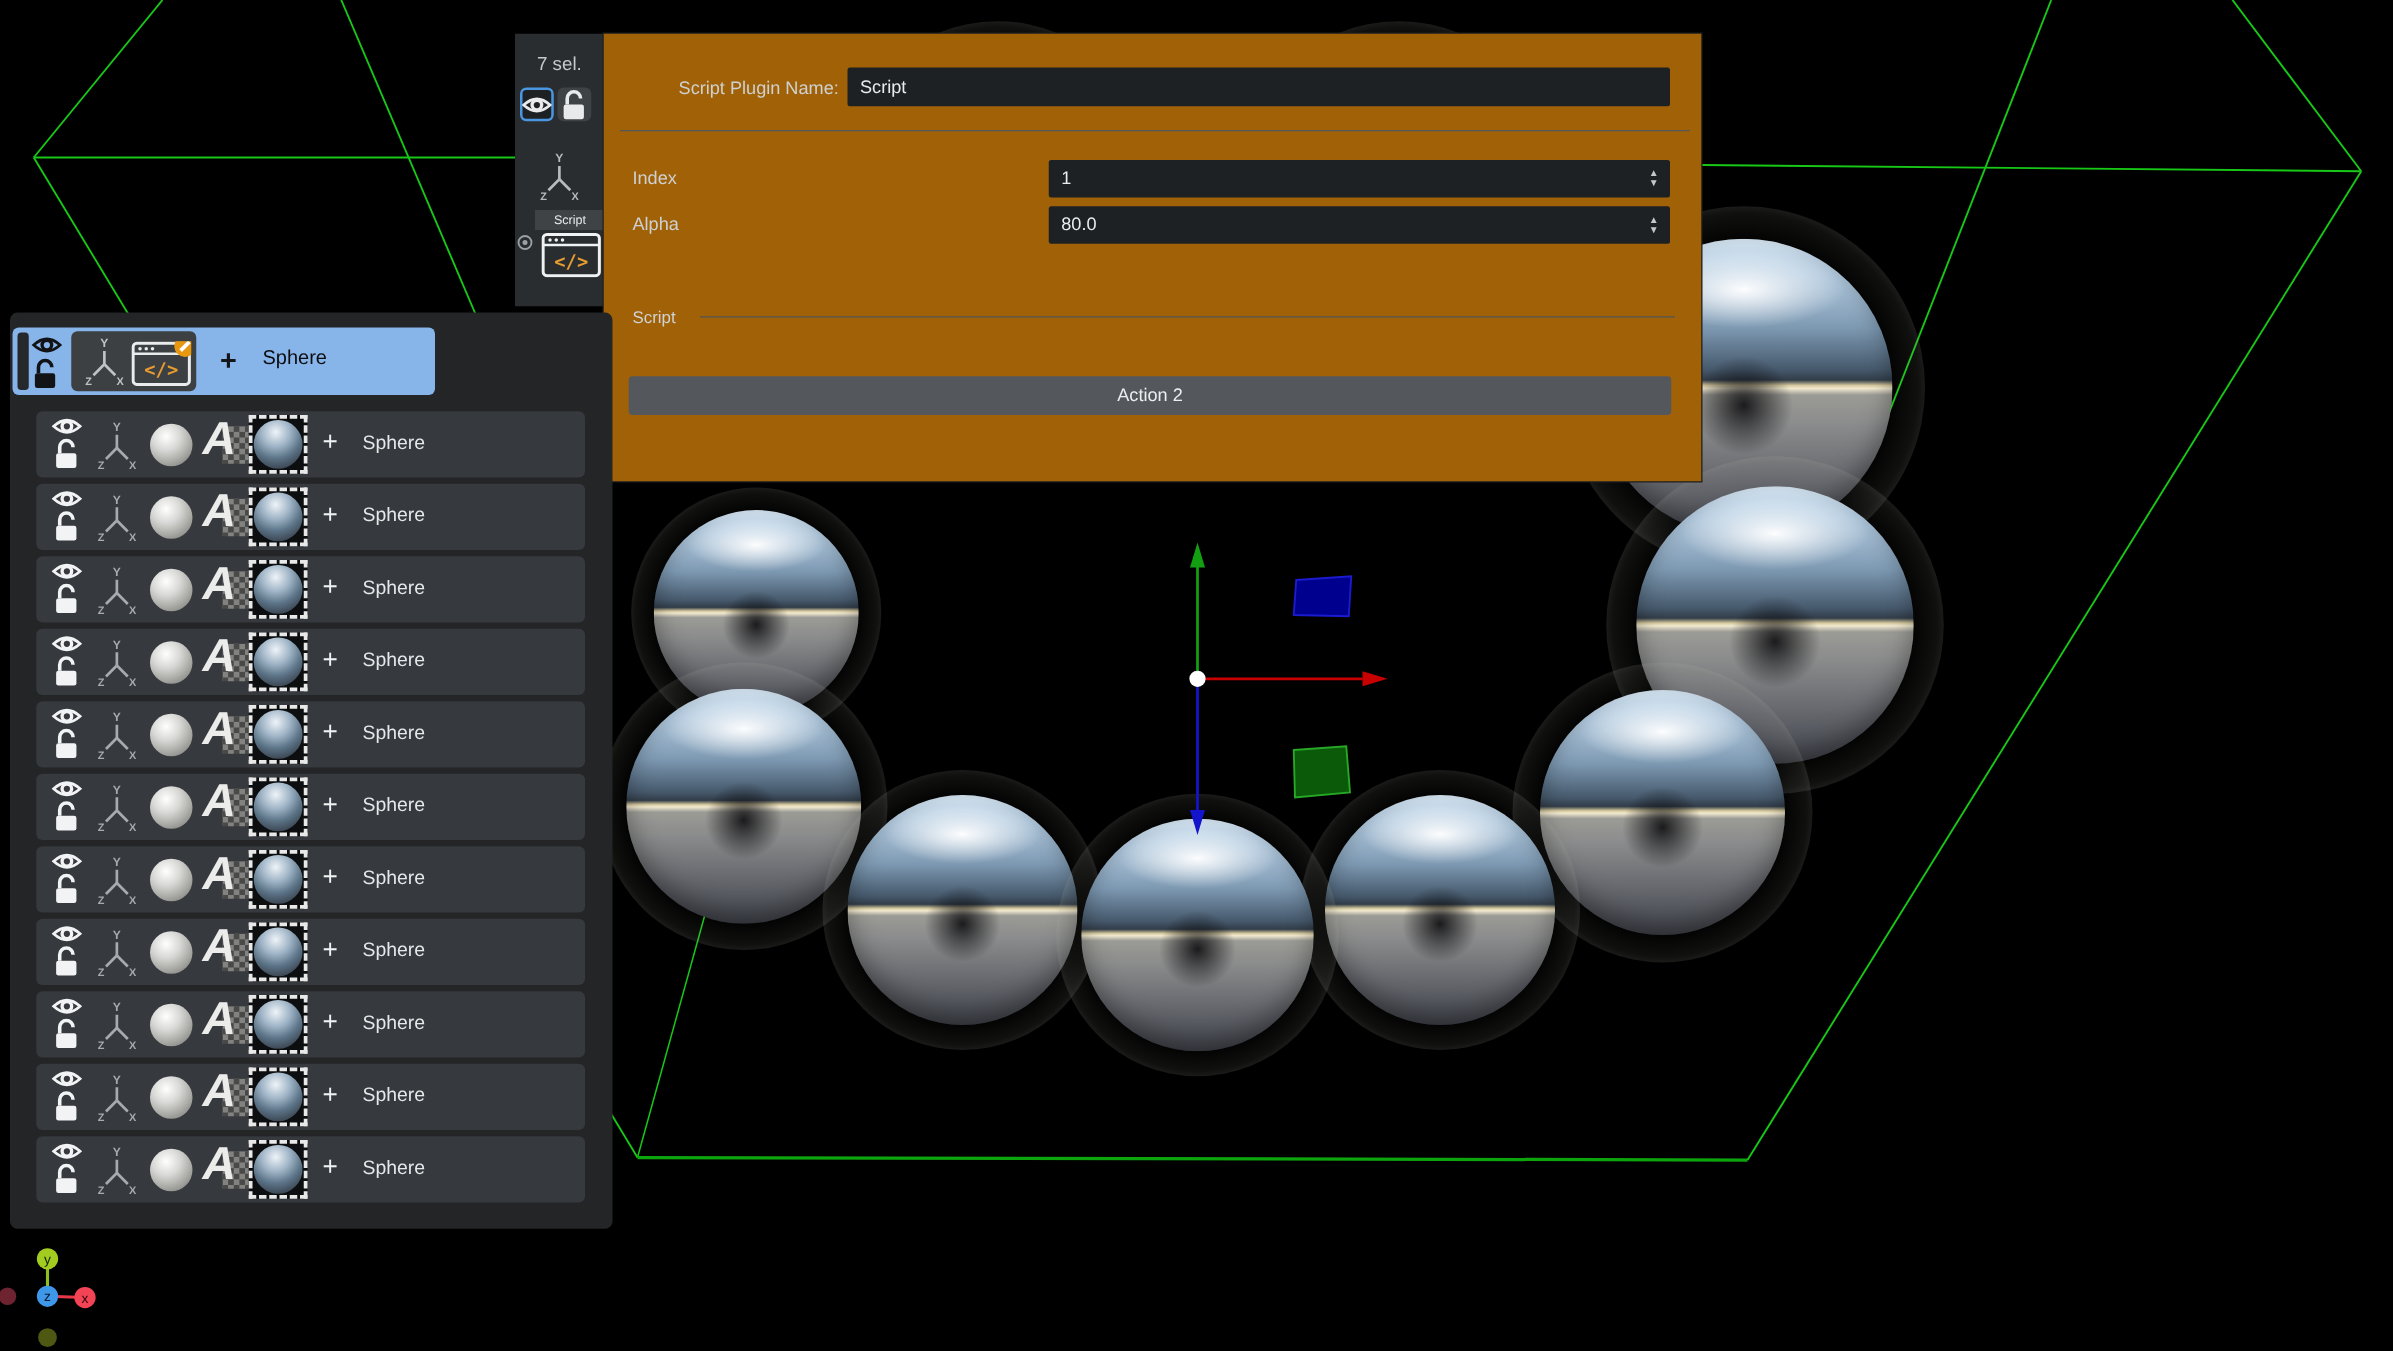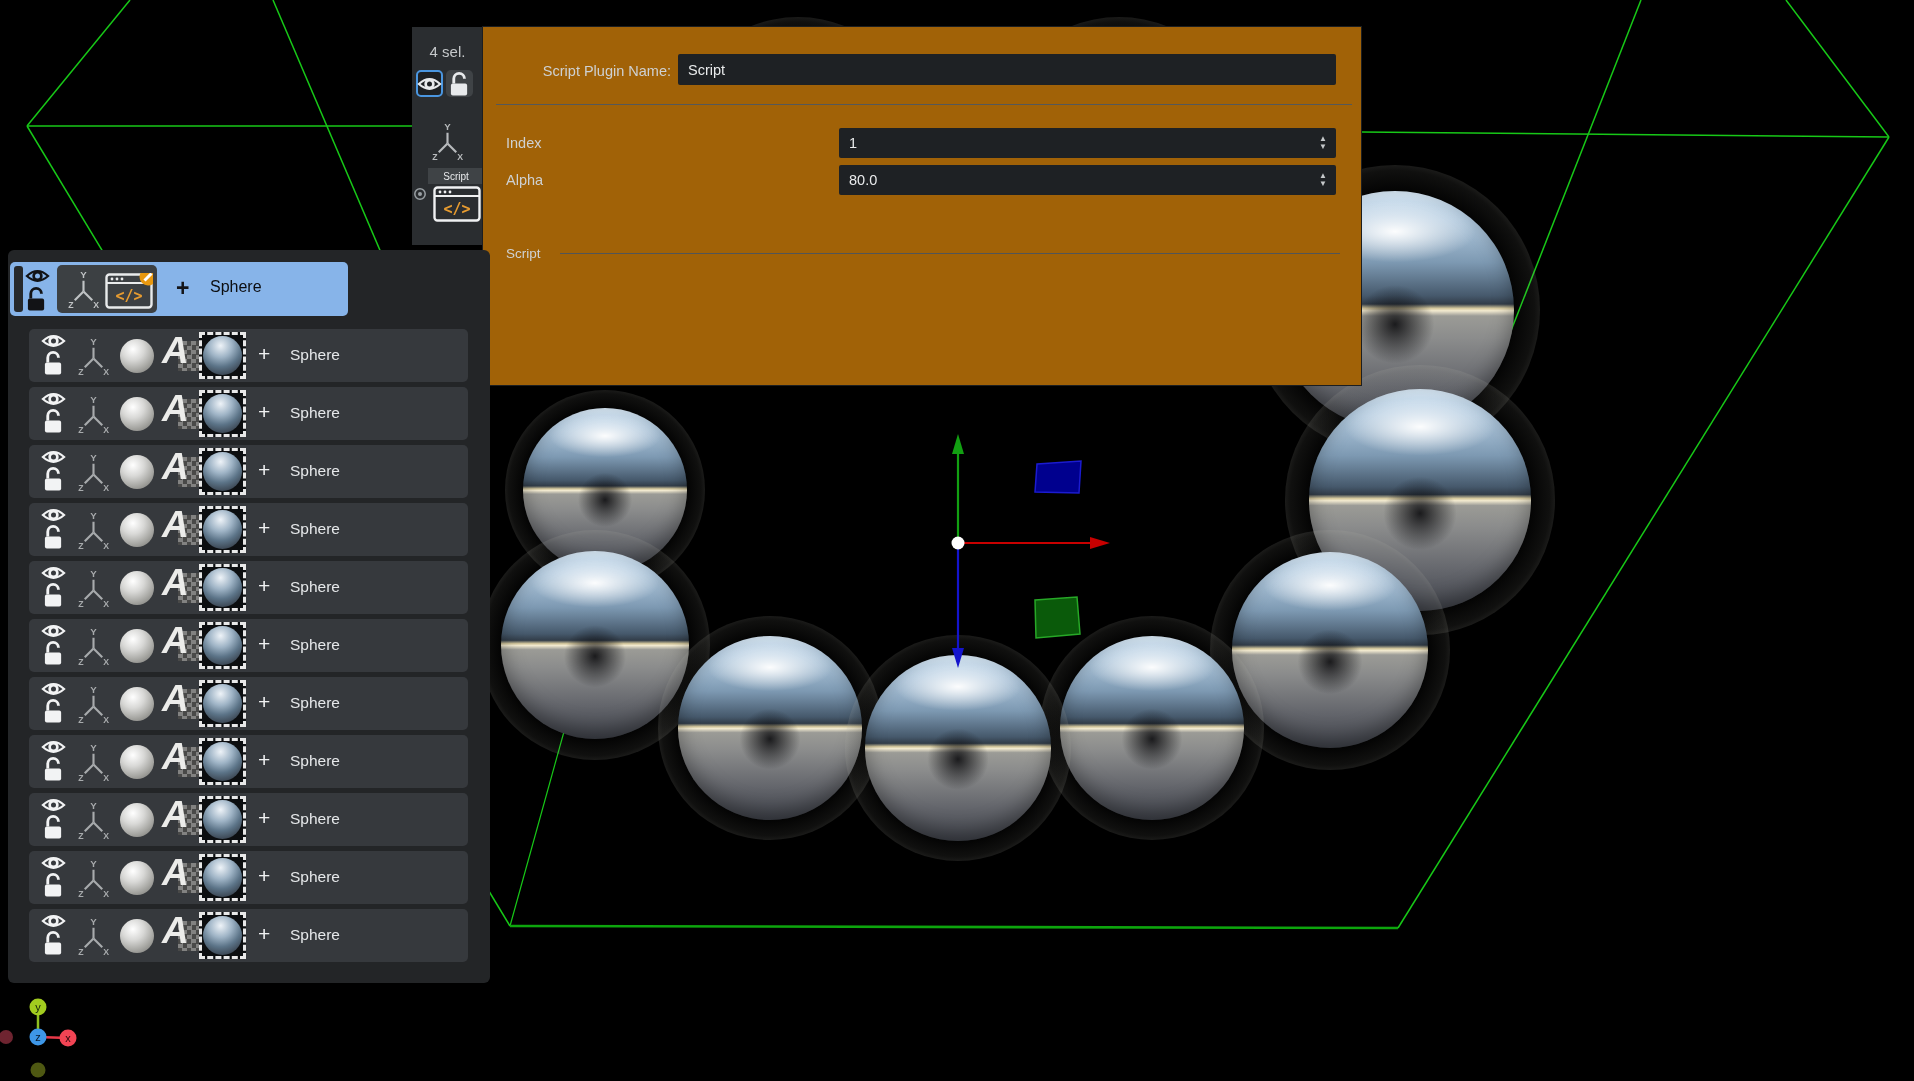--- a/index.html
+++ b/index.html
@@ -141,21 +141,21 @@
     <circle cx="38" cy="82" r="7.5" fill="#4e5812"></circle>
     <circle cx="38" cy="19" r="8.5" fill="#a2cc1f"></circle>
     <text x="38" y="23" text-anchor="middle" font-size="11" fill="#10210a">y</text>
     <circle cx="38" cy="49" r="8.5" fill="#3e97e8"></circle>
     <text x="38" y="53" text-anchor="middle" font-size="11" fill="#071a2e">z</text>
     <circle cx="68" cy="50" r="8.5" fill="#f24454"></circle>
     <text x="68" y="54" text-anchor="middle" font-size="11" fill="#2e070b">x</text>
   </svg>
 
   <div id="side-strip" class="panel">
-    <div id="sel-count">4 sel.</div>
+    <div id="sel-count">7 sel.</div>
     <div id="vis-btn" class="strip-btn">
       <span class="ic">
   <svg width="25" height="18" viewBox="0 0 26 18">
     <path d="M2 9 Q13 -1 24 9 Q13 19 2 9 Z" fill="none" stroke="currentColor" stroke-width="2.3"></path>
     <circle cx="13" cy="9" r="4" fill="none" stroke="currentColor" stroke-width="2.8"></circle>
   </svg>
 </span>
       </div>
     <div id="lock-btn" class="strip-btn">
       <span class="ic">
@@ -213,20 +213,21 @@
     <div id="alpha-field" class="pfield">
       <span>80.0</span>
       <span class="spinner">
         <span>▲</span>
         <span>▼</span>
       </span>
     </div>
 
     <div id="actions-label" class="plabel">Script</div>
     <div id="actions-line"></div>
+    <button id="action2" class="action-btn">Action 2</button>
   </div>
 
   <div id="list-panel" class="panel">
     <div id="rows">
   <div class="srow" style="top: 79px;">
     <span class="r-eye ic">
   <svg width="25" height="18" viewBox="0 0 26 18">
     <path d="M2 9 Q13 -1 24 9 Q13 19 2 9 Z" fill="none" stroke="currentColor" stroke-width="2.3"></path>
     <circle cx="13" cy="9" r="4" fill="none" stroke="currentColor" stroke-width="2.8"></circle>
   </svg>

